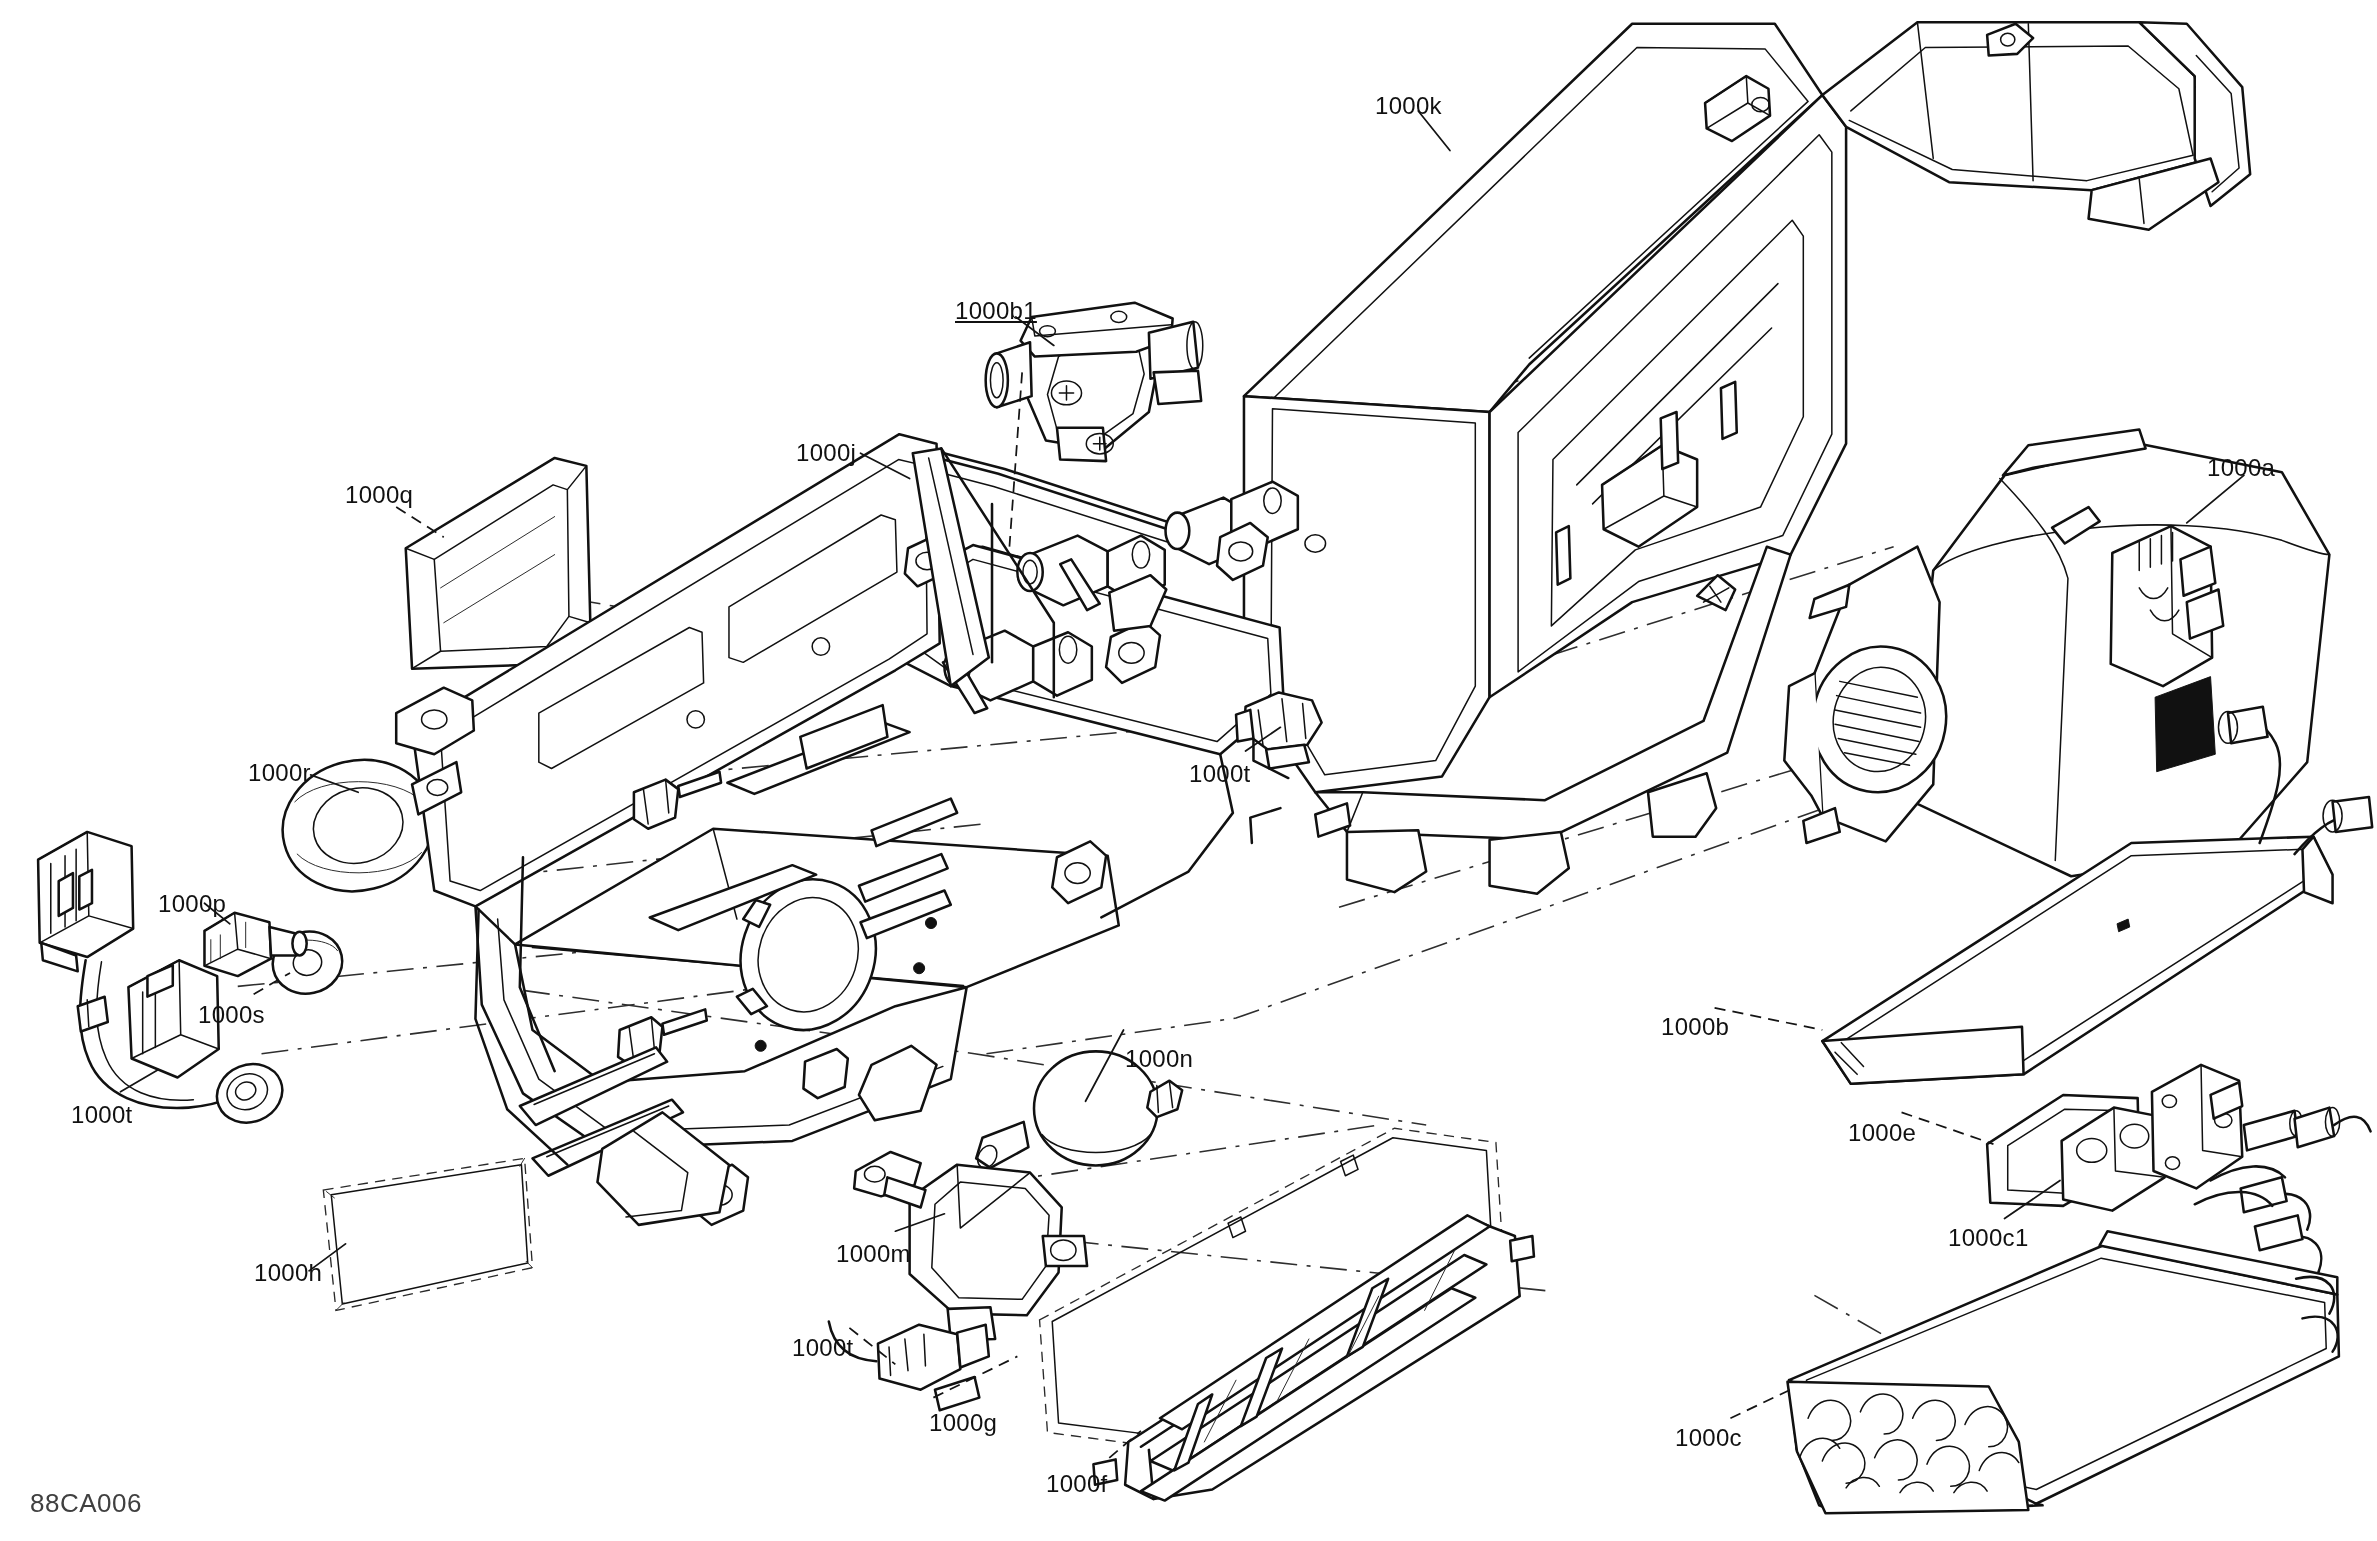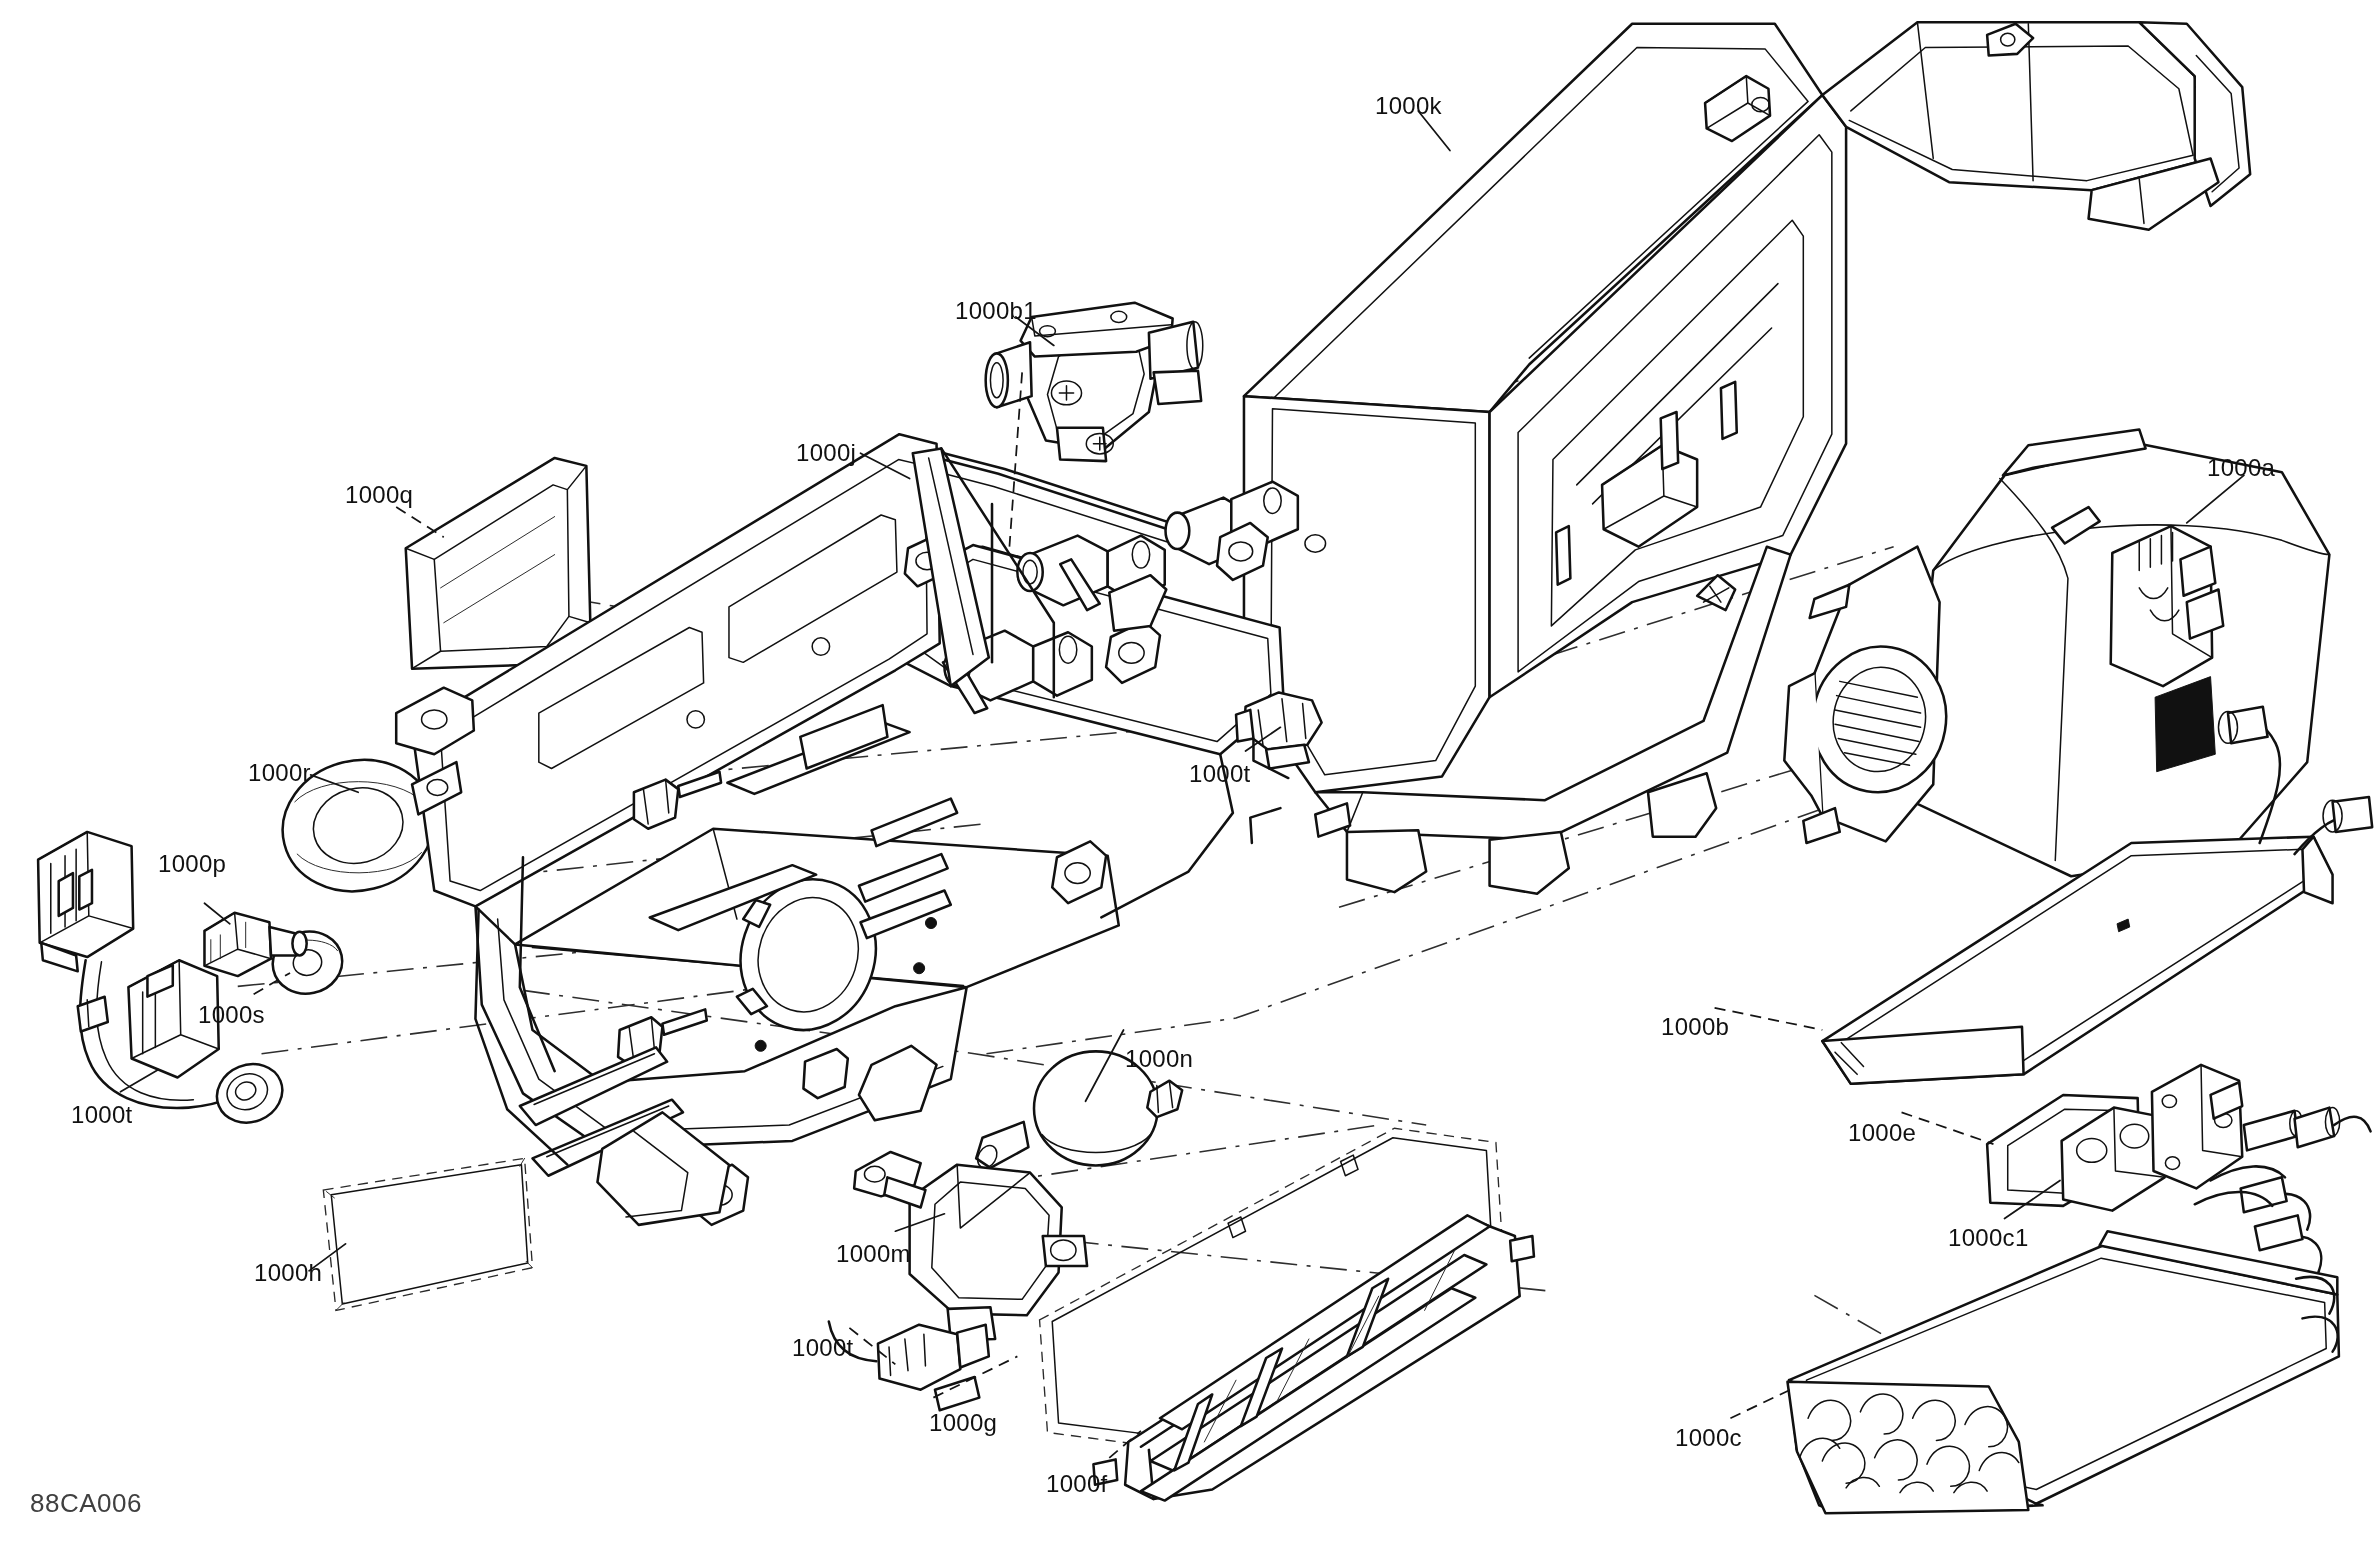--- a/index.html
+++ b/index.html
@@ -522,25 +522,25 @@
     <path class="leaderd" d="M2164 1272 L2300 1300"></path>
     <path class="leaderd" d="M2400 1404 L2516 1444"></path>
     <path class="leader" d="M2530 1538 L2600 1490"></path>
     <path class="leaderd" d="M2184 1790 L2264 1752"></path>
   </g>
 
 </svg>
 
 <span class="callout" style="left:1375px;top:94px;">1000k</span>
 <span class="callout" style="left:2207px;top:456px;">1000a</span>
-<span class="callout" style="left:955px;top:299px;">1000b1</span>
+<span class="callout" style="left:955px;top:299px;text-decoration:underline;">1000b1</span>
 <span class="callout" style="left:796px;top:441px;">1000j</span>
 <span class="callout" style="left:345px;top:483px;">1000q</span>
 <span class="callout" style="left:248px;top:761px;">1000r</span>
-<span class="callout" style="left:158px;top:852px;">1000p</span>
+<span class="callout" style="left:158px;top:892px;">1000p</span>
 <span class="callout" style="left:198px;top:1003px;">1000s</span>
 <span class="callout" style="left:71px;top:1103px;">1000t</span>
 <span class="callout" style="left:1189px;top:762px;">1000t</span>
 <span class="callout" style="left:1125px;top:1047px;">1000n</span>
 <span class="callout" style="left:836px;top:1242px;">1000m</span>
 <span class="callout" style="left:792px;top:1336px;">1000t</span>
 <span class="callout" style="left:254px;top:1261px;">1000h</span>
 <span class="callout" style="left:929px;top:1411px;">1000g</span>
 <span class="callout" style="left:1046px;top:1472px;text-align:right;">1000f</span>
 <span class="callout" style="left:1661px;top:1015px;">1000b</span>

